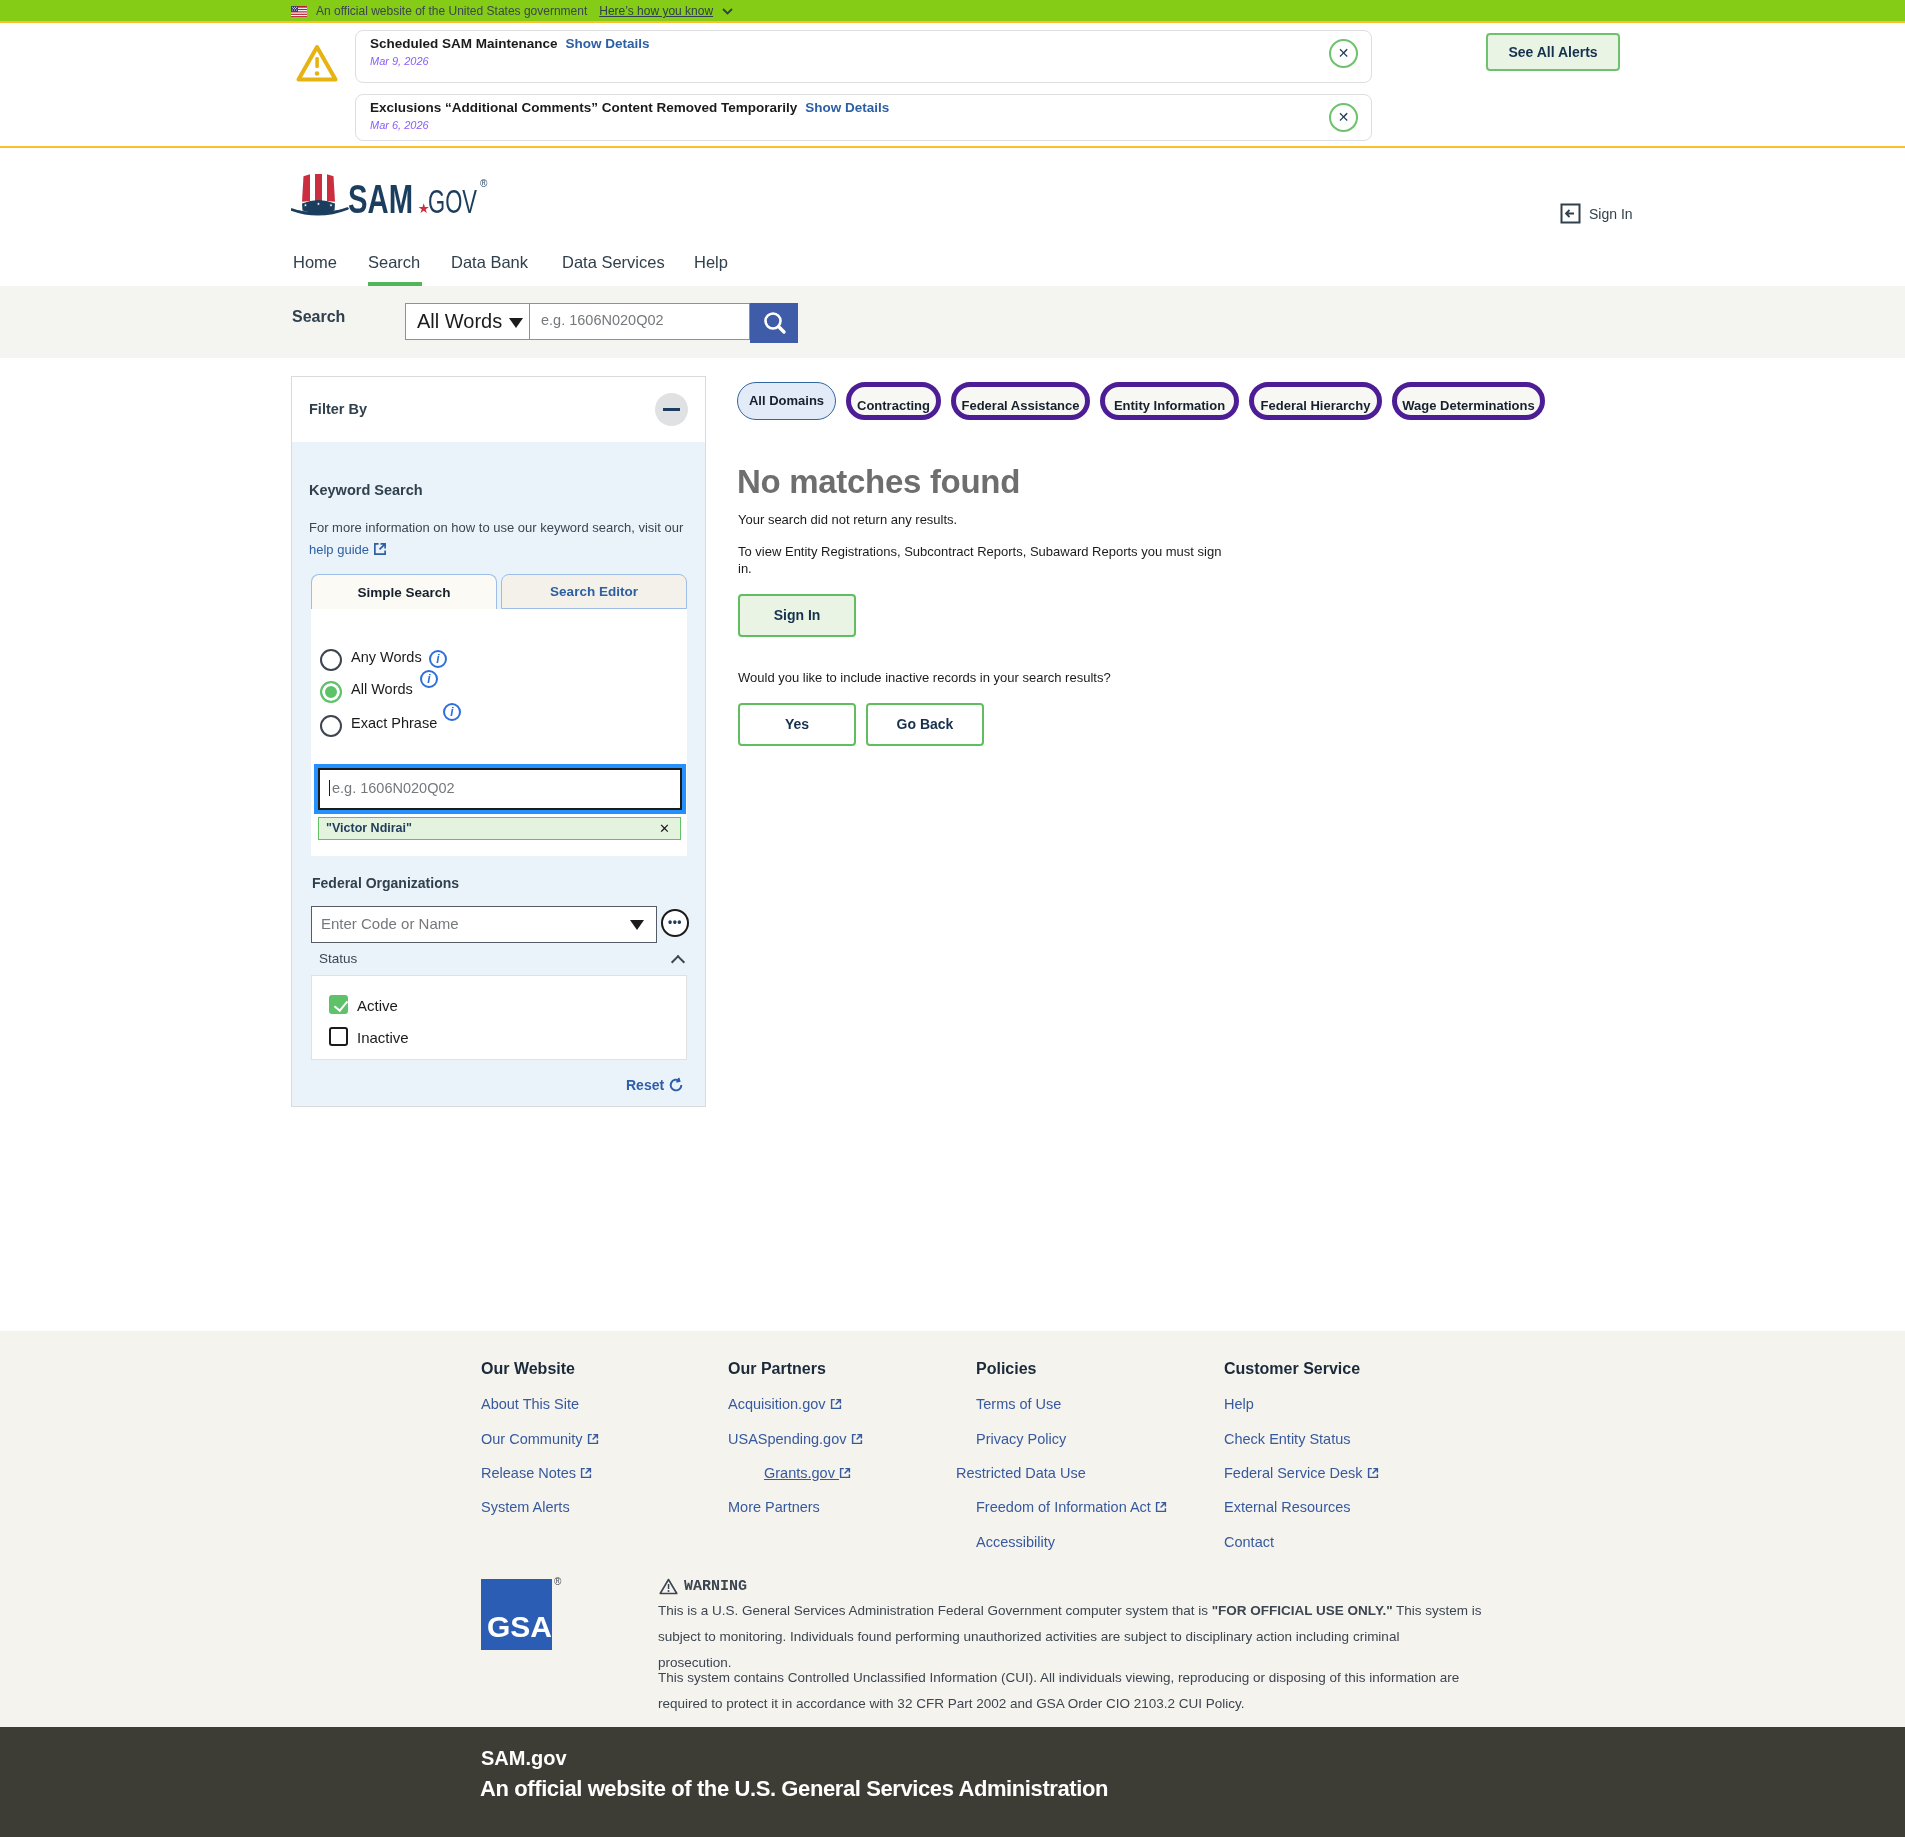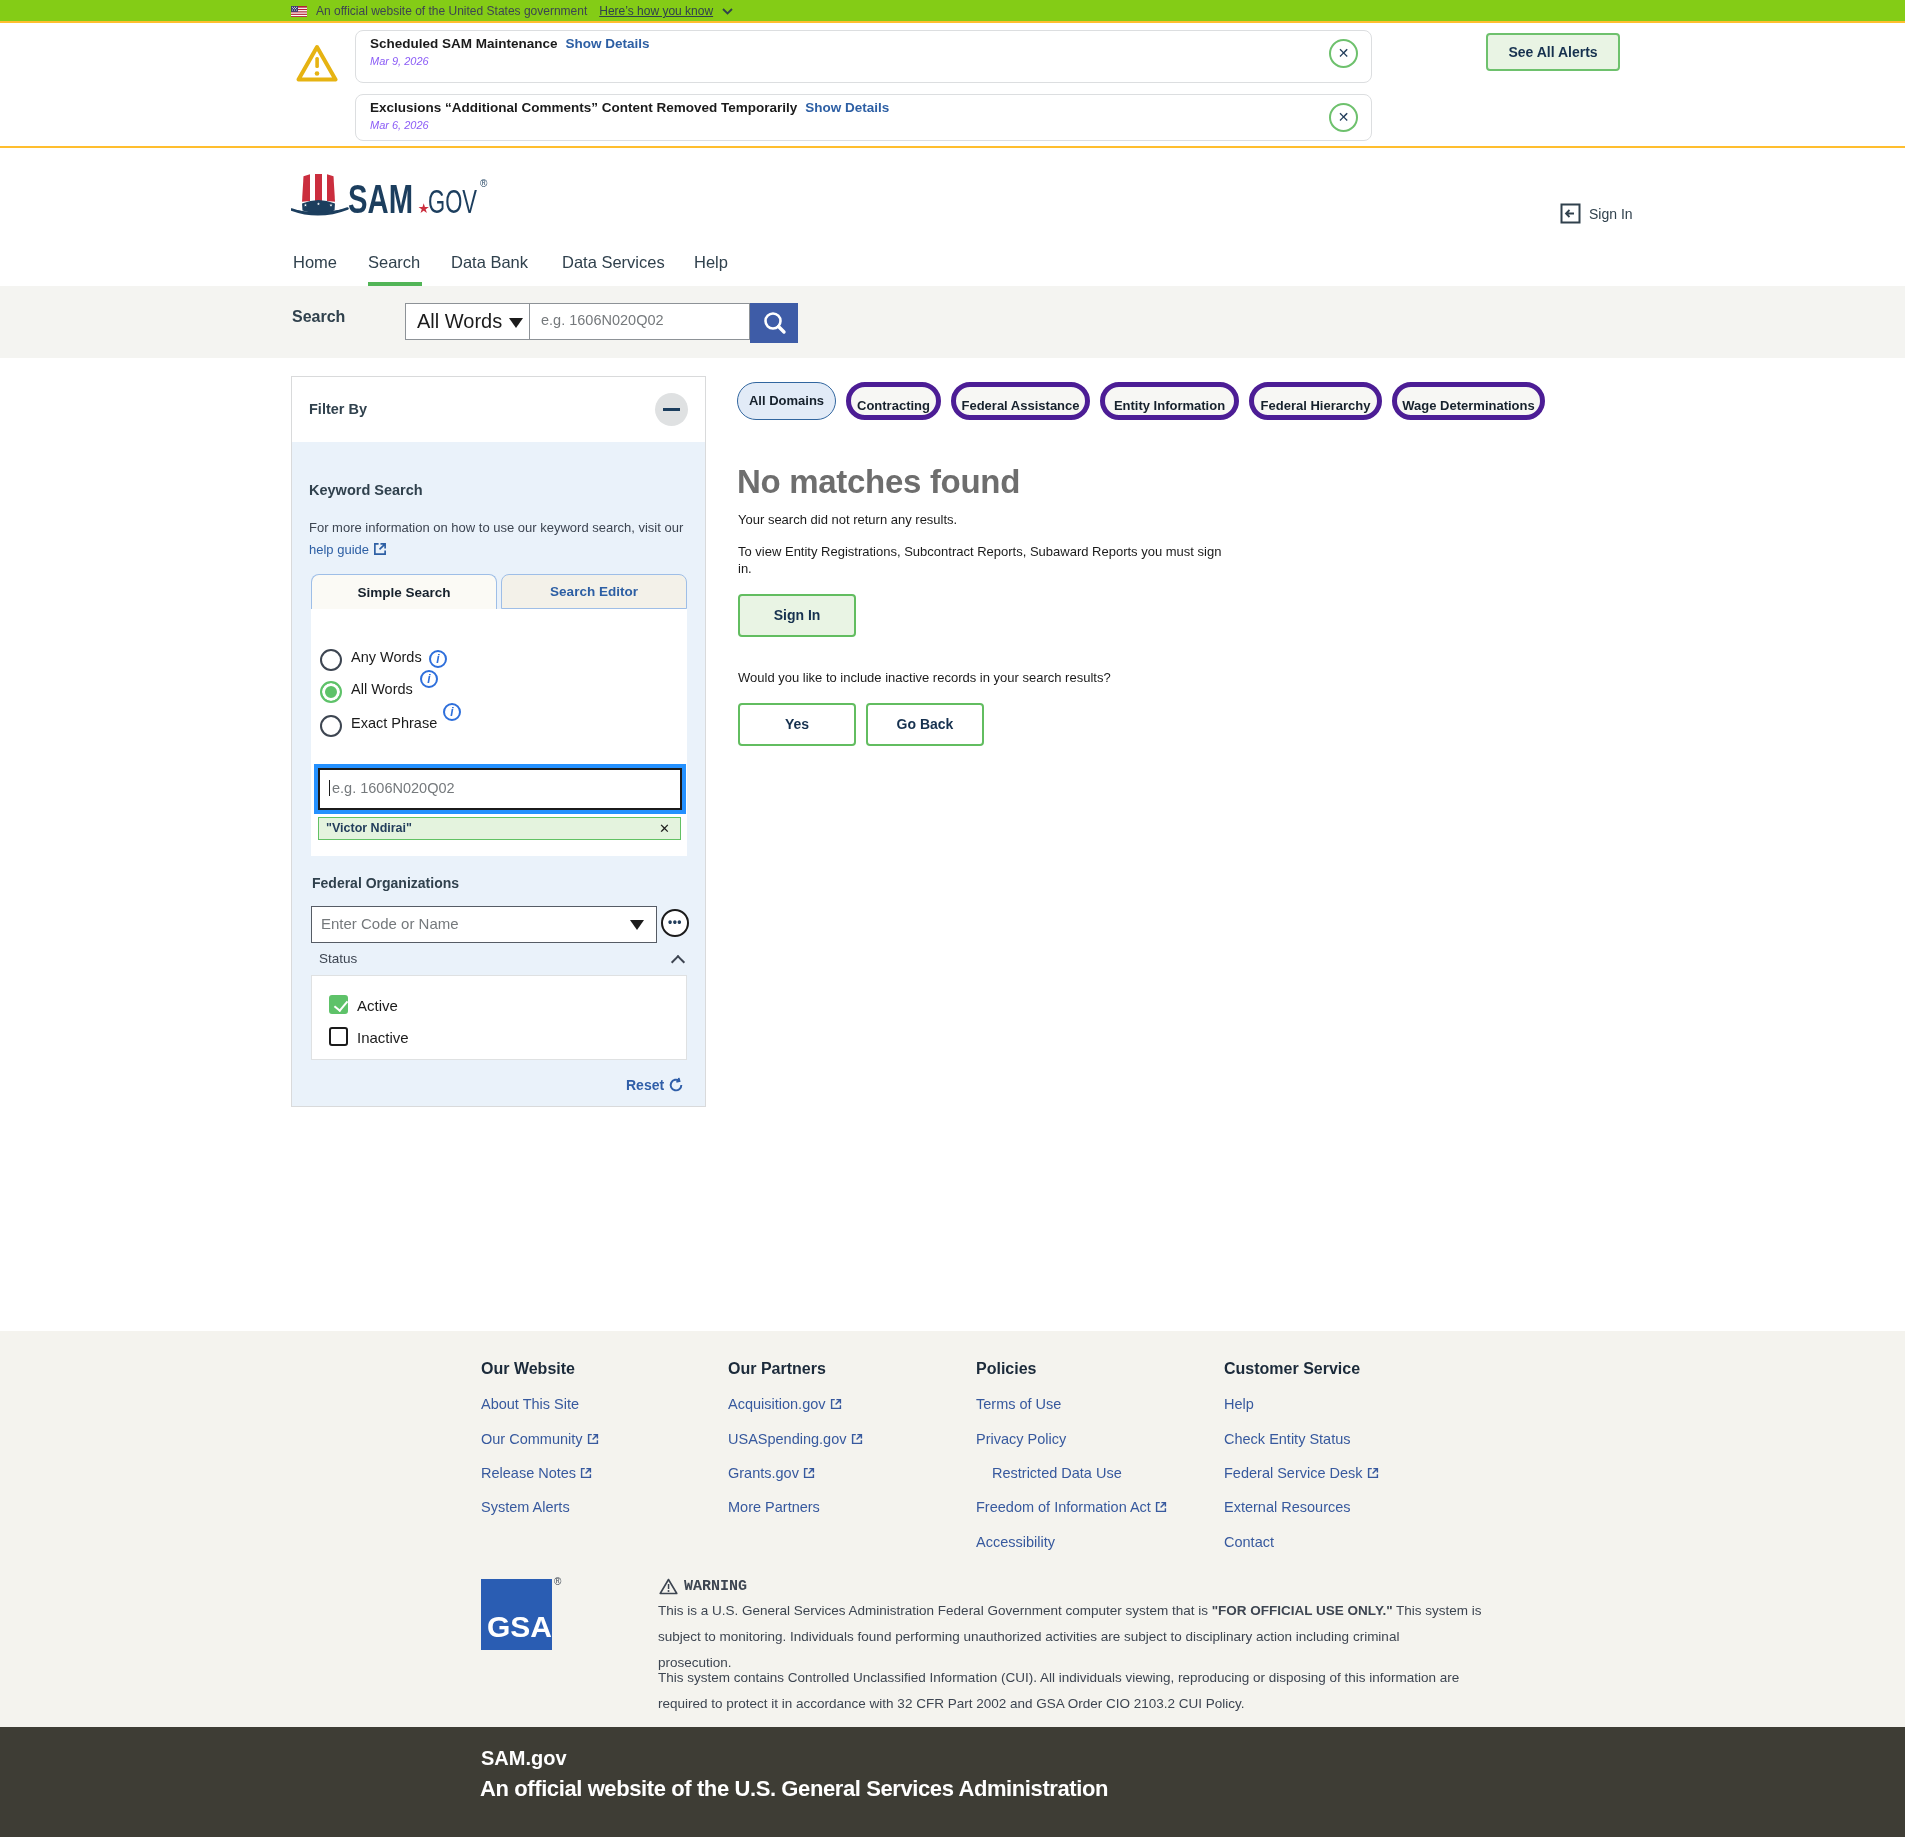--- a/index.html
+++ b/index.html
@@ -302,29 +302,29 @@
   <a class="flink" style="left:481px; top:168px;" href="#">System Alerts</a>
 
   <a class="flink" style="left:728px; top:65px;" href="#">Acquisition.gov <svg width="12" height="12" viewBox="0 0 15 15" style="vertical-align:-1px;">
         <path d="M6 2 H2 V13 H13 V9" fill="none" stroke="#37599e" stroke-width="1.8"></path>
         <path d="M8 2 h5 v5 M13 2 L7 8" fill="none" stroke="#37599e" stroke-width="1.8"></path>
       </svg></a>
   <a class="flink" style="left:728px; top:100px;" href="#">USASpending.gov <svg width="12" height="12" viewBox="0 0 15 15" style="vertical-align:-1px;">
         <path d="M6 2 H2 V13 H13 V9" fill="none" stroke="#37599e" stroke-width="1.8"></path>
         <path d="M8 2 h5 v5 M13 2 L7 8" fill="none" stroke="#37599e" stroke-width="1.8"></path>
       </svg></a>
-  <a class="flink" style="left:728px; top:134px;" href="#">Grants.gov <svg width="12" height="12" viewBox="0 0 15 15" style="vertical-align:-1px;">
+  <a class="flink" style="left:764px; top:134px;text-decoration:underline;" href="#">Grants.gov <svg width="12" height="12" viewBox="0 0 15 15" style="vertical-align:-1px;">
         <path d="M6 2 H2 V13 H13 V9" fill="none" stroke="#37599e" stroke-width="1.8"></path>
         <path d="M8 2 h5 v5 M13 2 L7 8" fill="none" stroke="#37599e" stroke-width="1.8"></path>
       </svg></a>
   <a class="flink" style="left:728px; top:168px;" href="#">More Partners</a>
 
   <a class="flink" style="left:976px; top:65px;" href="#">Terms of Use</a>
   <a class="flink" style="left:976px; top:100px;" href="#">Privacy Policy</a>
-  <a class="flink" style="left:992px; top:134px;" href="#">Restricted Data Use</a>
+  <a class="flink" style="left:956px; top:134px;" href="#">Restricted Data Use</a>
   <a class="flink" style="left:976px; top:168px;" href="#">Freedom of Information Act <svg width="12" height="12" viewBox="0 0 15 15" style="vertical-align:-1px;">
         <path d="M6 2 H2 V13 H13 V9" fill="none" stroke="#37599e" stroke-width="1.8"></path>
         <path d="M8 2 h5 v5 M13 2 L7 8" fill="none" stroke="#37599e" stroke-width="1.8"></path>
       </svg></a>
   <a class="flink" style="left:976px; top:203px;" href="#">Accessibility</a>
 
   <a class="flink" style="left:1224px; top:65px;" href="#">Help</a>
   <a class="flink" style="left:1224px; top:100px;" href="#">Check Entity Status</a>
   <a class="flink" style="left:1224px; top:134px;" href="#">Federal Service Desk <svg width="12" height="12" viewBox="0 0 15 15" style="vertical-align:-1px;">
         <path d="M6 2 H2 V13 H13 V9" fill="none" stroke="#37599e" stroke-width="1.8"></path>

